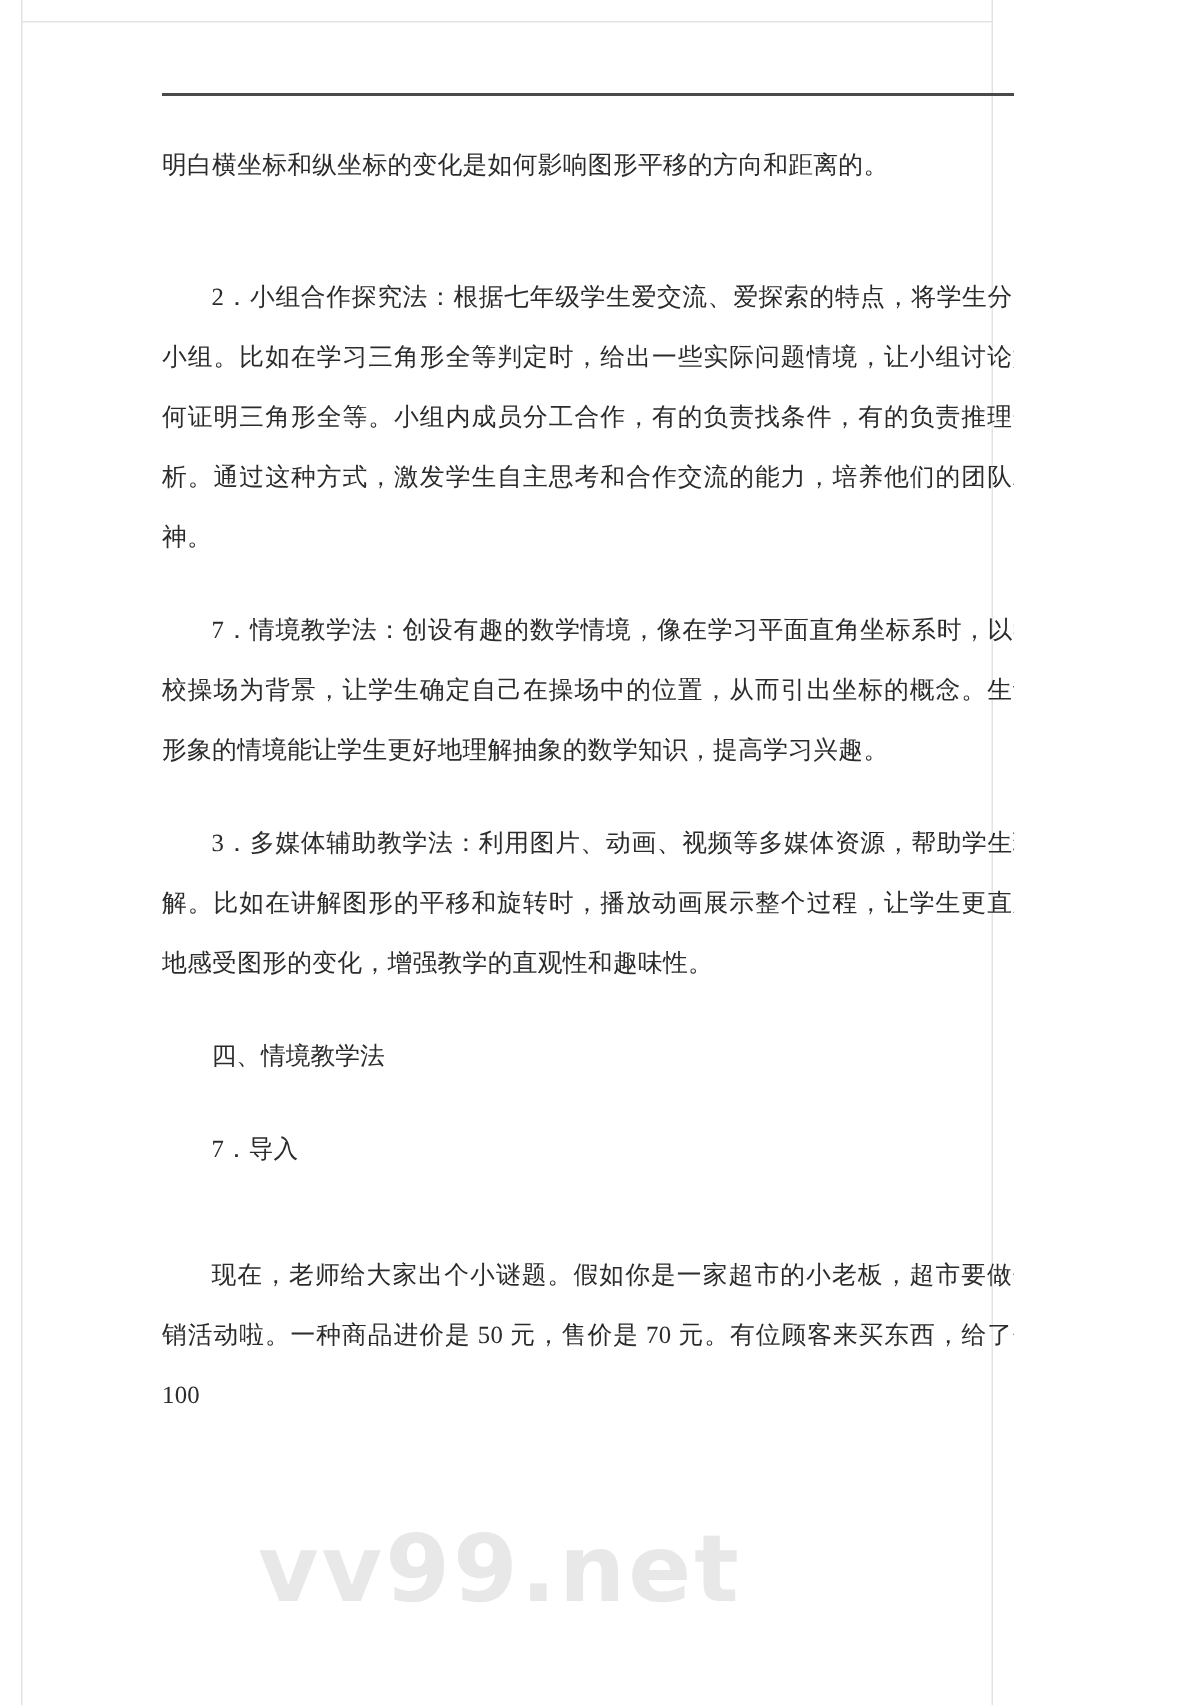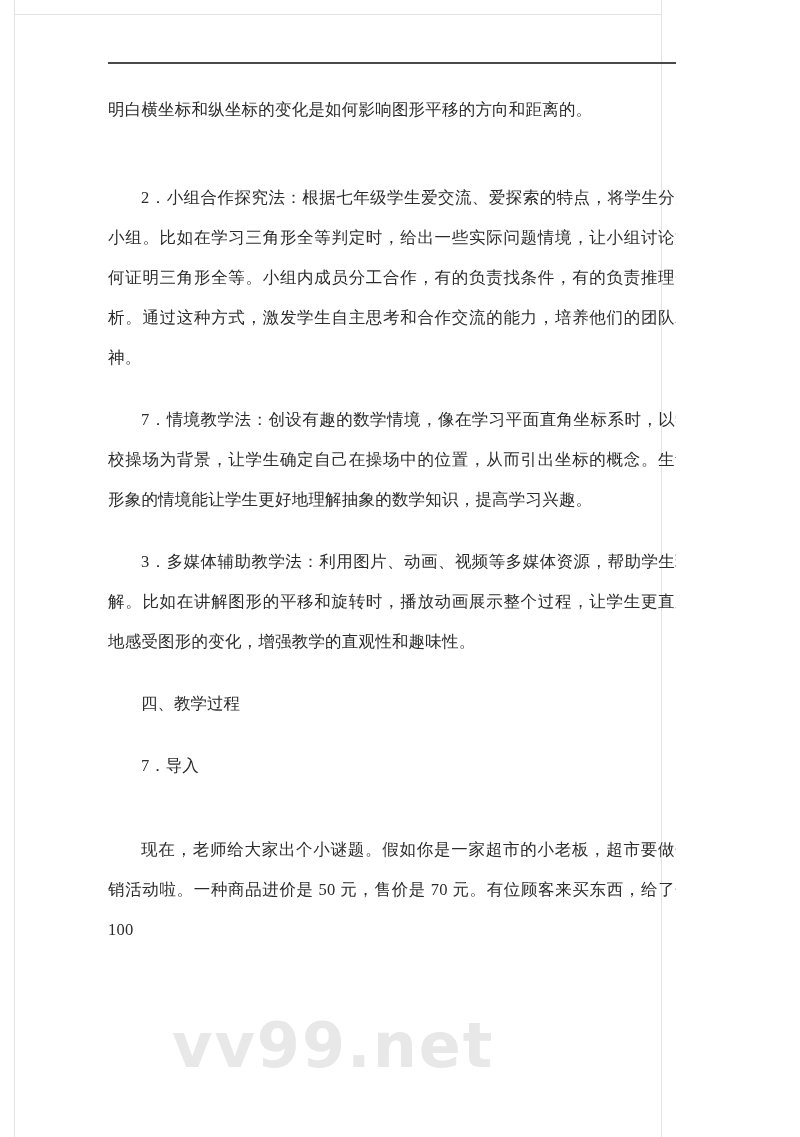--- a/index.html
+++ b/index.html
@@ -102,21 +102,21 @@
 
     <p class="body-text indent">2．小组合作探究法：根据七年级学生爱交流、爱探索的特点，将学生分成小组。比如在学习三角形全等判定时，给出一些实际问题情境，让小组讨论如何证明三角形全等。小组内成员分工合作，有的负责找条件，有的负责推理分析。通过这种方式，激发学生自主思考和合作交流的能力，培养他们的团队精神。</p>
     <div class="spacer-sm"></div>
 
     <p class="body-text indent">7．情境教学法：创设有趣的数学情境，像在学习平面直角坐标系时，以学校操场为背景，让学生确定自己在操场中的位置，从而引出坐标的概念。生动形象的情境能让学生更好地理解抽象的数学知识，提高学习兴趣。</p>
     <div class="spacer-sm"></div>
 
     <p class="body-text indent">3．多媒体辅助教学法：利用图片、动画、视频等多媒体资源，帮助学生理解。比如在讲解图形的平移和旋转时，播放动画展示整个过程，让学生更直观地感受图形的变化，增强教学的直观性和趣味性。</p>
     <div class="spacer-sm"></div>
 
-    <p class="heading">四、教学过程</p>
+    <p class="heading">四、情境教学法</p>
     <div class="spacer-sm"></div>
 
     <p class="heading">7．导入</p>
     <div class="spacer-sm"></div>
 
     <div class="spacer-sm"></div>
 
     <p class="body-text indent">现在，老师给大家出个小谜题。假如你是一家超市的小老板，超市要做促销活动啦。一种商品进价是 50 元，售价是 70 元。有位顾客来买东西，给了你 100</p>
   </div>
 

